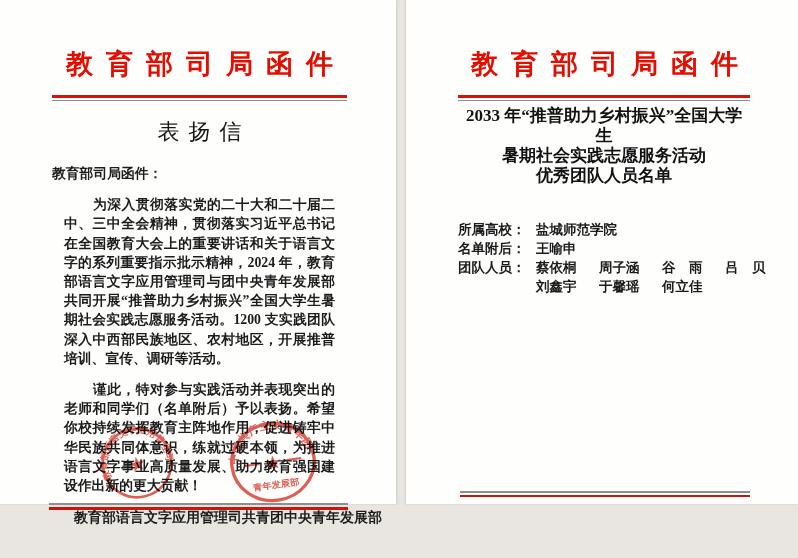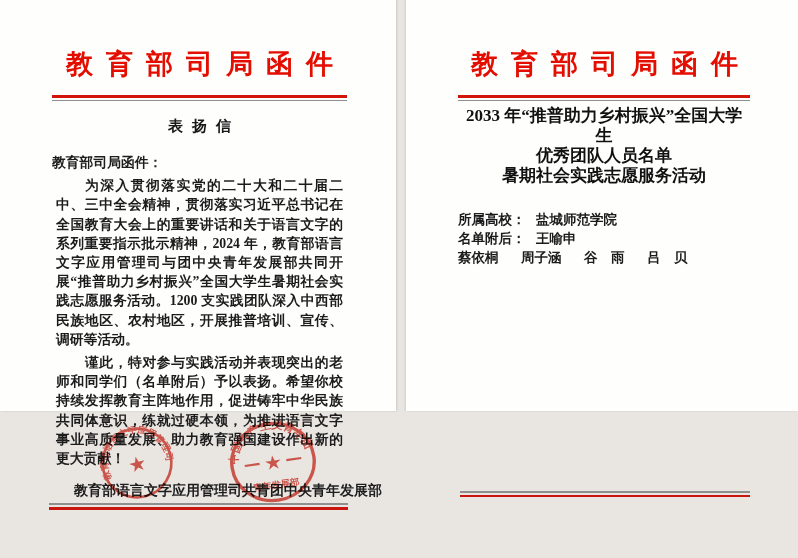--- a/index.html
+++ b/index.html
@@ -6,21 +6,21 @@
   body{
     width:798px;height:558px;
     background:#e9e6e1;
     font-family:"Liberation Serif","DejaVu Serif",serif;
     display:flex;
     overflow:hidden;
   }
   .page{
     background:#fefefd;
     position:relative;
-    height:411px;
+    height:504px;
     box-sizing:border-box;
     color:#1d1d1d;
   }
   .page-left{width:396px;box-shadow:1px 0 2px rgba(0,0,0,.12);}
   .page-gap{width:10px;}
   .page-right{width:392px;box-shadow:-1px 0 2px rgba(0,0,0,.10);}
 
   .inner-l{padding:0 49px 0 52px;}
   .inner-r{padding:0 48px 0 52px;}
 
@@ -36,34 +36,34 @@
   }
   .rule-double{
     margin-top:13px;
     height:2px;
     border-top:3px solid #d3140b;
     border-bottom:1px solid #8f8f8f;
   }
   .letter-title{
     margin-top:16px;
     text-align:center;
-    font-size:15px;
-    font-weight:bold;
+    font-size:22px;
+    font-weight:normal;
     letter-spacing:9px;
     text-indent:9px;
     color:#171717;
   }
   .salutation{
     margin-top:17px;
     font-size:13.8px;
     font-weight:600;
     line-height:19.2px;
   }
   .para{
-    margin:4px;
+    margin:12px;
     font-size:13.8px;
     font-weight:600;
     line-height:19.2px;
     text-align:justify;
     text-indent:2.1em;
     color:#1c1c1c;
   }
   .sign-row{
     margin-top:14px;
     display:flex;
@@ -91,21 +91,21 @@
   .seal-league{left:228px;top:420px;transform:rotate(-8deg);}
 
   .roster-title{
     margin-top:5px;
     text-align:center;
     font-size:17px;
     font-weight:bold;
     line-height:20px;
     color:#111;
   }
-  .roster-list{margin-top:24px;font-size:13.5px;font-weight:bold;color:#1b1b1b;}
+  .roster-list{margin-top:34px;font-size:13.5px;font-weight:bold;color:#1b1b1b;}
   .field{display:flex;line-height:19px;}
   .field-label{width:78px;flex:0 0 78px;white-space:nowrap;}
   .team-rows{flex:1;}
   .team-row{display:grid;grid-template-columns:repeat(4,47px);column-gap:16px;line-height:19px;}
   .team-row span{white-space:nowrap;}
 </style>
 </head>
 <body>
 
 <div class="page page-left">
@@ -146,38 +146,44 @@
   </svg>
 </div>
 
 <div class="page-gap"></div>
 
 <div class="page page-right">
   <div class="inner-r">
     <div class="doc-header">教育部司局函件</div>
     <div class="rule-double"></div>
     <div class="roster-title">2033 年“推普助力乡村振兴”全国大学生</div>
+    <div class="roster-title" style="margin-top:0;">暑期社会实践志愿服务活动</div>
     <div class="roster-title" style="margin-top:0;">优秀团队人员名单</div>
-    <div class="roster-title" style="margin-top:0;">暑期社会实践志愿服务活动</div>
 
     <div class="roster-list">
       <div class="field">
         <span class="field-label">所属高校：</span>
         <span>盐城师范学院</span>
       </div>
       <div class="field">
         <span class="field-label">名单附后：</span>
         <span>王喻申</span>
       </div>
       <div class="field">
+        <span class="field-label">团队人员：</span>
         <div class="team-rows">
           <div class="team-row">
             <span>蔡依桐</span>
             <span>周子涵</span>
             <span>谷　雨</span>
             <span>吕　贝</span>
+          </div>
+          <div class="team-row">
+            <span>刘鑫宇</span>
+            <span>于馨瑶</span>
+            <span>何立佳</span>
           </div>
         </div>
       </div>
     </div>
   </div>
   <div class="rule-footer-r"></div>
 </div>
 
 </body></html>

